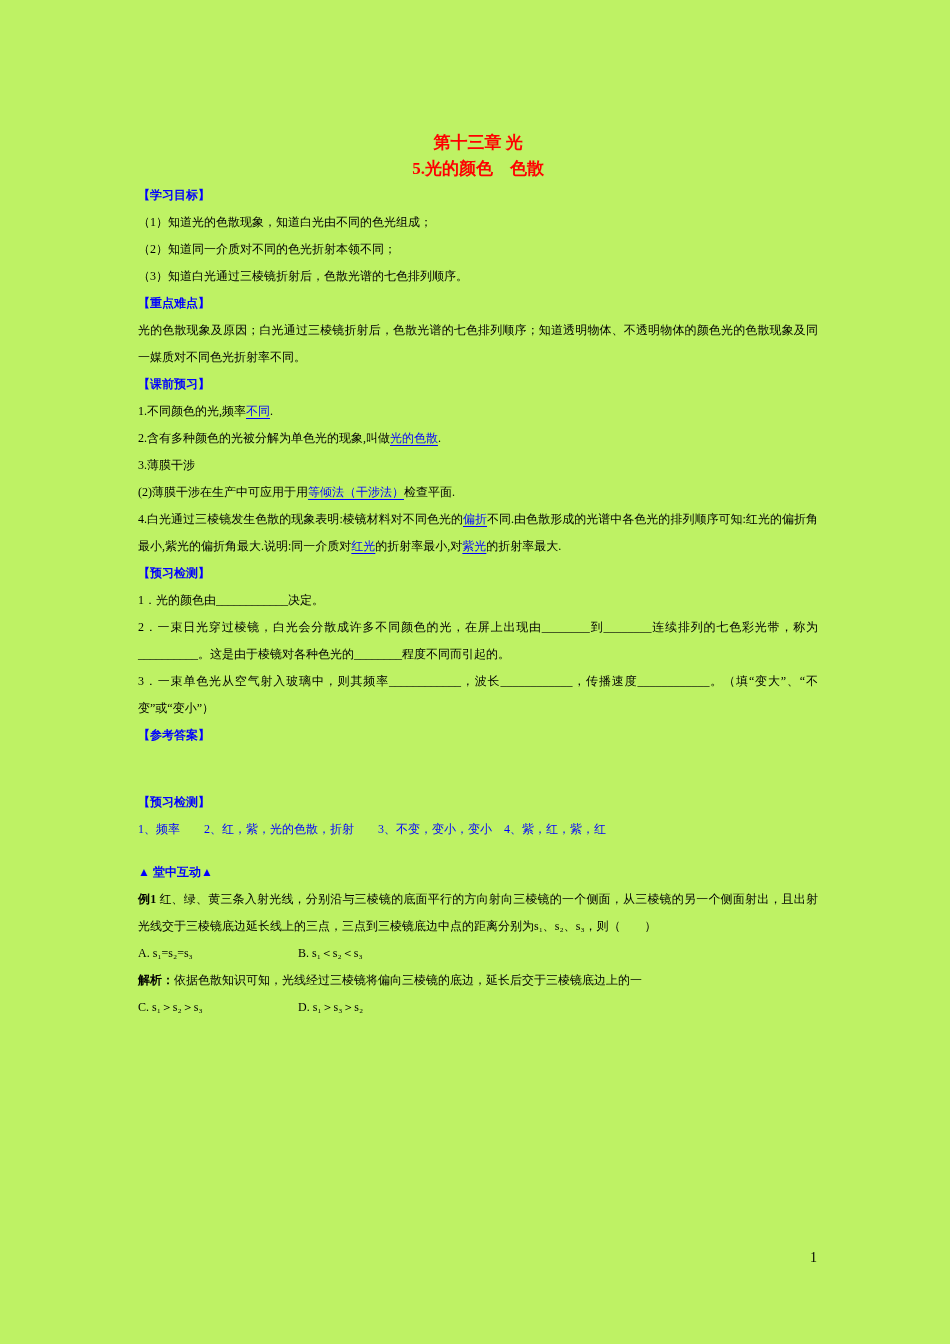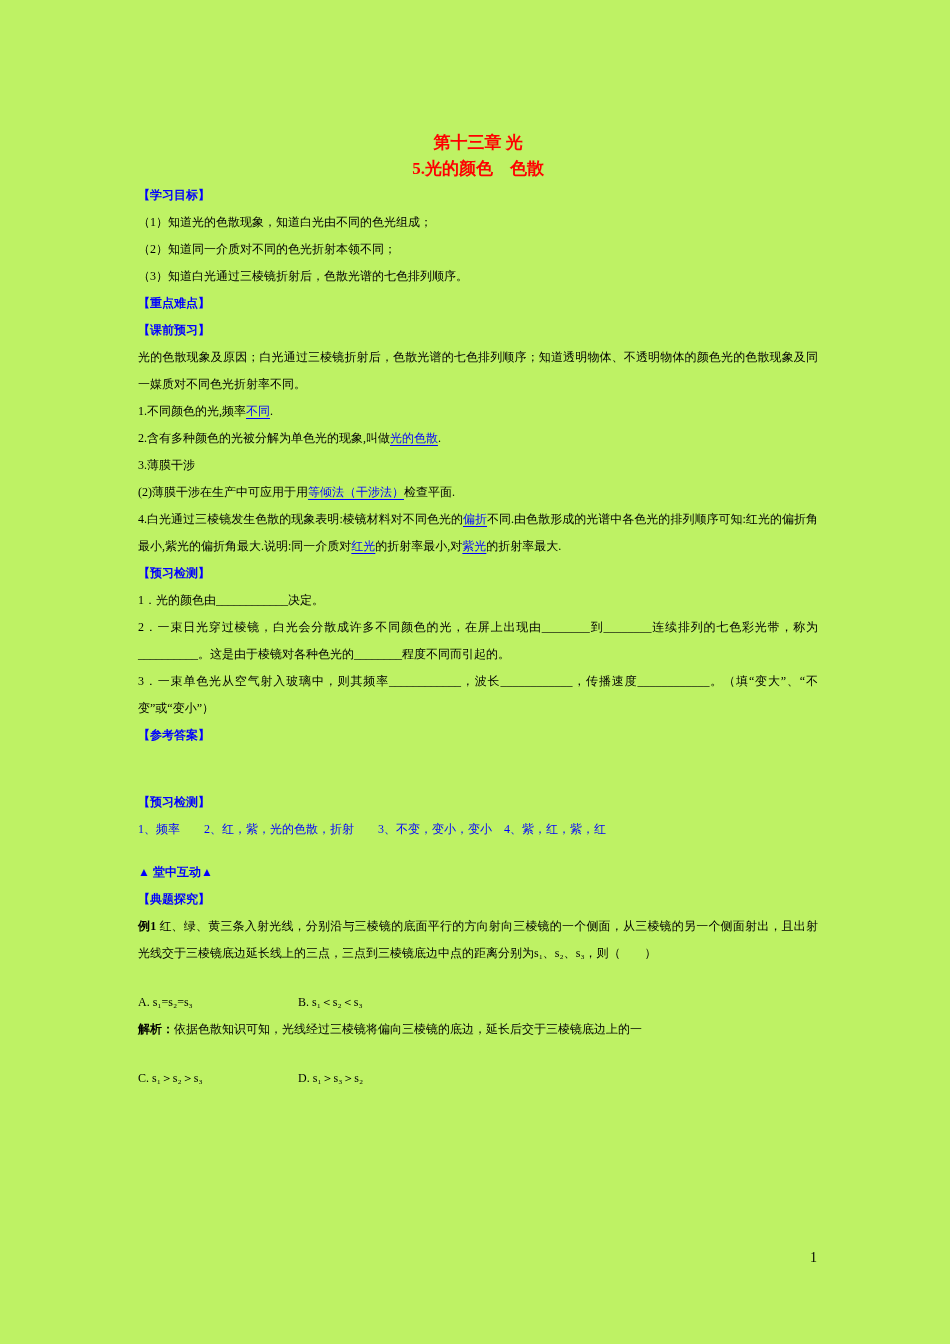--- a/index.html
+++ b/index.html
@@ -32,21 +32,21 @@
     text-align:justify;
   }
   .b-heading { color:#0000ff; font-weight:bold; text-align:left; }
   .b-answer  { color:#0000ff; text-align:left; }
   .b-interact{ color:#0000ff; font-weight:bold; text-align:left; }
   .b-spacer    { height:40px; }
   .b-spacer_sm { height:16px; }
   .b-options { text-align:left; }
   .ans  { color:#0000ff; text-decoration:underline; text-underline-offset:3px; }
   .bold { font-weight:bold; }
-  .optcol { display:inline-block; width:160px;margin-top:22px; }
+  .optcol { display:inline-block; width:160px; }
   .page-number {
     position:absolute;
     right:133px;
     bottom:78px;
     font-size:14px;
     color:#000000;
   }
 </style>
 </head>
 <body>
@@ -54,38 +54,37 @@
 <div class="page">
   <div class="content">
     <div class="doc-title">第十三章 光</div>
     <div class="doc-title">5.光的颜色　色散</div>
     <div id="doc-body">
         <div class="block b-heading"><span>【学习目标】</span></div>
         <div class="block b-body"><span>（1）知道光的色散现象，知道白光由不同的色光组成；</span></div>
         <div class="block b-body"><span>（2）知道同一介质对不同的色光折射本领不同；</span></div>
         <div class="block b-body"><span>（3）知道白光通过三棱镜折射后，色散光谱的七色排列顺序。</span></div>
         <div class="block b-heading"><span>【重点难点】</span></div>
+        <div class="block b-body"><span>光的色散现象及原因；白光通过三棱镜折射后，色散光谱的七色排列顺序；知道透明物体、不透明物体的颜色光的色散现象及同一媒质对不同色光折射率不同。</span></div>
         <div class="block b-heading"><span>【课前预习】</span></div>
-        <div class="block b-body"><span>光的色散现象及原因；白光通过三棱镜折射后，色散光谱的七色排列顺序；知道透明物体、不透明物体的颜色光的色散现象及同一媒质对不同色光折射率不同。</span></div>
         <div class="block b-body"><span>1.不同颜色的光,频率</span><span class="ans">不同</span><span>.</span></div>
         <div class="block b-body"><span>2.含有多种颜色的光被分解为单色光的现象,叫做</span><span class="ans">光的色散</span><span>.</span></div>
         <div class="block b-body"><span>3.薄膜干涉</span></div>
         <div class="block b-body"><span>(2)薄膜干涉在生产中可应用于用</span><span class="ans">等倾法（干涉法）</span><span>检查平面.</span></div>
         <div class="block b-body"><span>4.白光通过三棱镜发生色散的现象表明:棱镜材料对不同色光的</span><span class="ans">偏折</span><span>不同.由色散形成的光谱中各色光的排列顺序可知:红光的偏折角最小,紫光的偏折角最大.说明:同一介质对</span><span class="ans">红光</span><span>的折射率最小,对</span><span class="ans">紫光</span><span>的折射率最大.</span></div>
         <div class="block b-heading"><span>【预习检测】</span></div>
         <div class="block b-body"><span>1．光的颜色由____________决定。</span></div>
         <div class="block b-body"><span>2．一束日光穿过棱镜，白光会分散成许多不同颜色的光，在屏上出现由________到________连续排列的七色彩光带，称为__________。这是由于棱镜对各种色光的________程度不同而引起的。</span></div>
         <div class="block b-body"><span>3．一束单色光从空气射入玻璃中，则其频率____________，波长____________，传播速度____________。（填“变大”、“不变”或“变小”）</span></div>
         <div class="block b-heading"><span>【参考答案】</span></div>
         <div class="block b-spacer"></div>
         <div class="block b-heading"><span>【预习检测】</span></div>
         <div class="block b-answer"><span>1、频率　　2、红，紫，光的色散，折射　　3、不变，变小，变小　4、紫，红，紫，红</span></div>
         <div class="block b-spacer_sm"></div>
         <div class="block b-interact"><span>▲  堂中互动▲</span></div>
-        <div class="block b-heading"><span>【典题探究】</span></div>
         <div class="block b-body"><span class="bold">例1</span><span> 红、绿、黄三条入射光线，分别沿与三棱镜的底面平行的方向射向三棱镜的一个侧面，从三棱镜的另一个侧面射出，且出射光线交于三棱镜底边延长线上的三点，三点到三棱镜底边中点的距离分别为s₁、s₂、s₃，则（　　）</span></div>
         <div class="block b-options"><span class="optcol">A. s₁=s₂=s₃</span><span>B. s₁＜s₂＜s₃</span></div>
         <div class="block b-body"><span class="bold">解析：</span><span>依据色散知识可知，光线经过三棱镜将偏向三棱镜的底边，延长后交于三棱镜底边上的一</span></div>
         <div class="block b-options"><span class="optcol">C. s₁＞s₂＞s₃</span><span>D. s₁＞s₃＞s₂</span></div>
       </div>
   </div>
   <div class="page-number">1</div>
 </div>
 
 </body></html>

